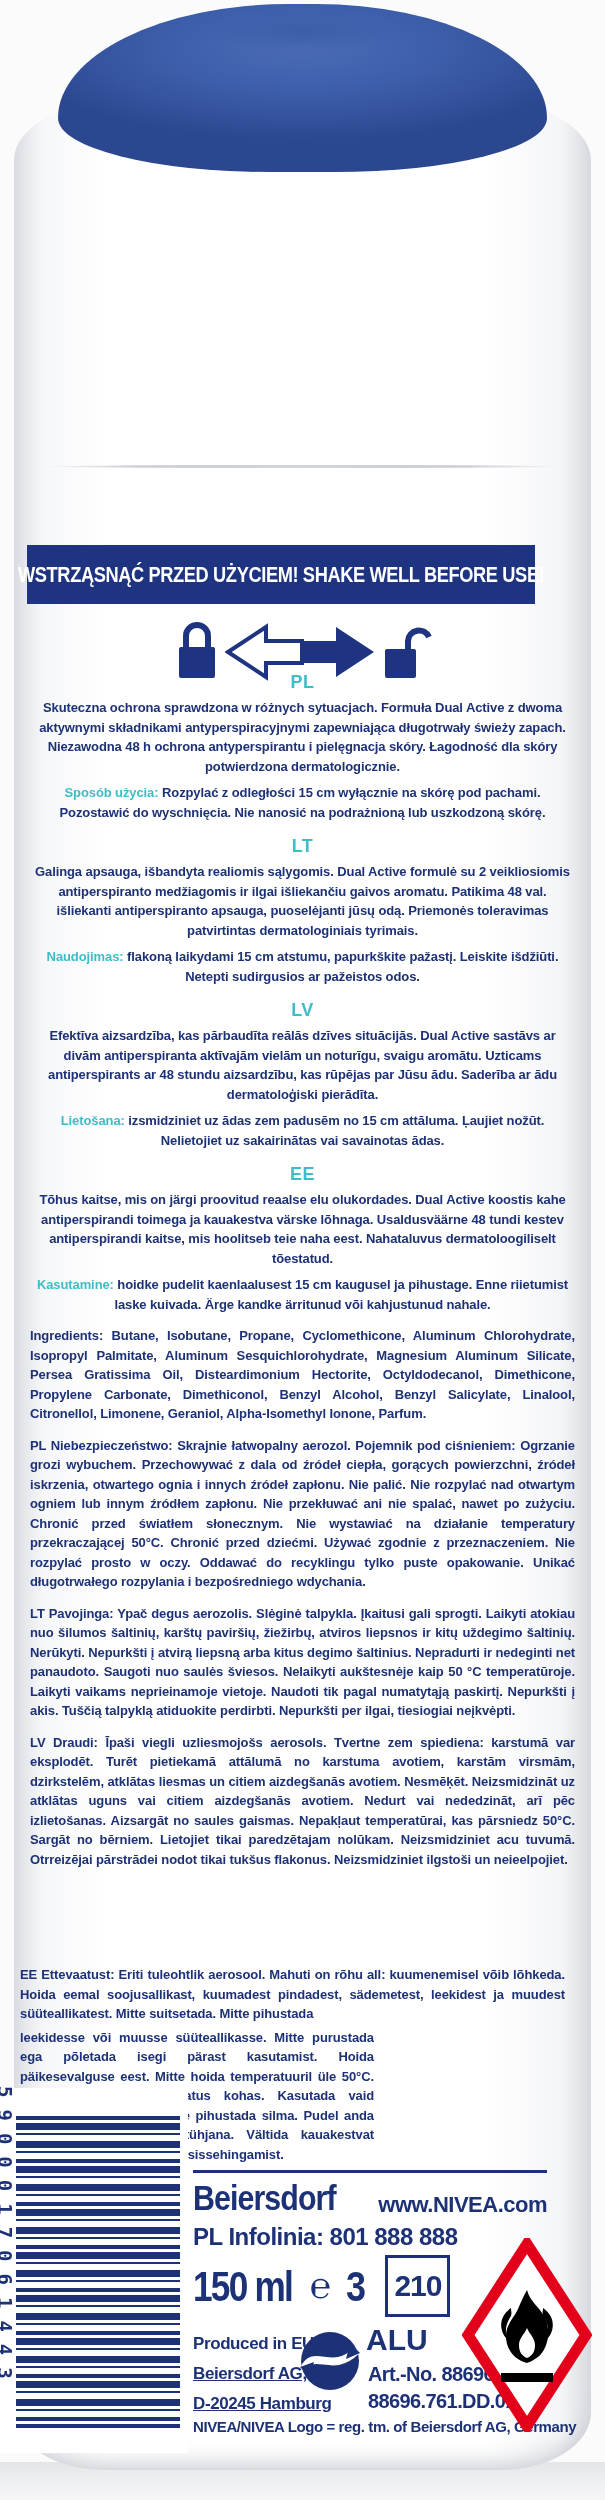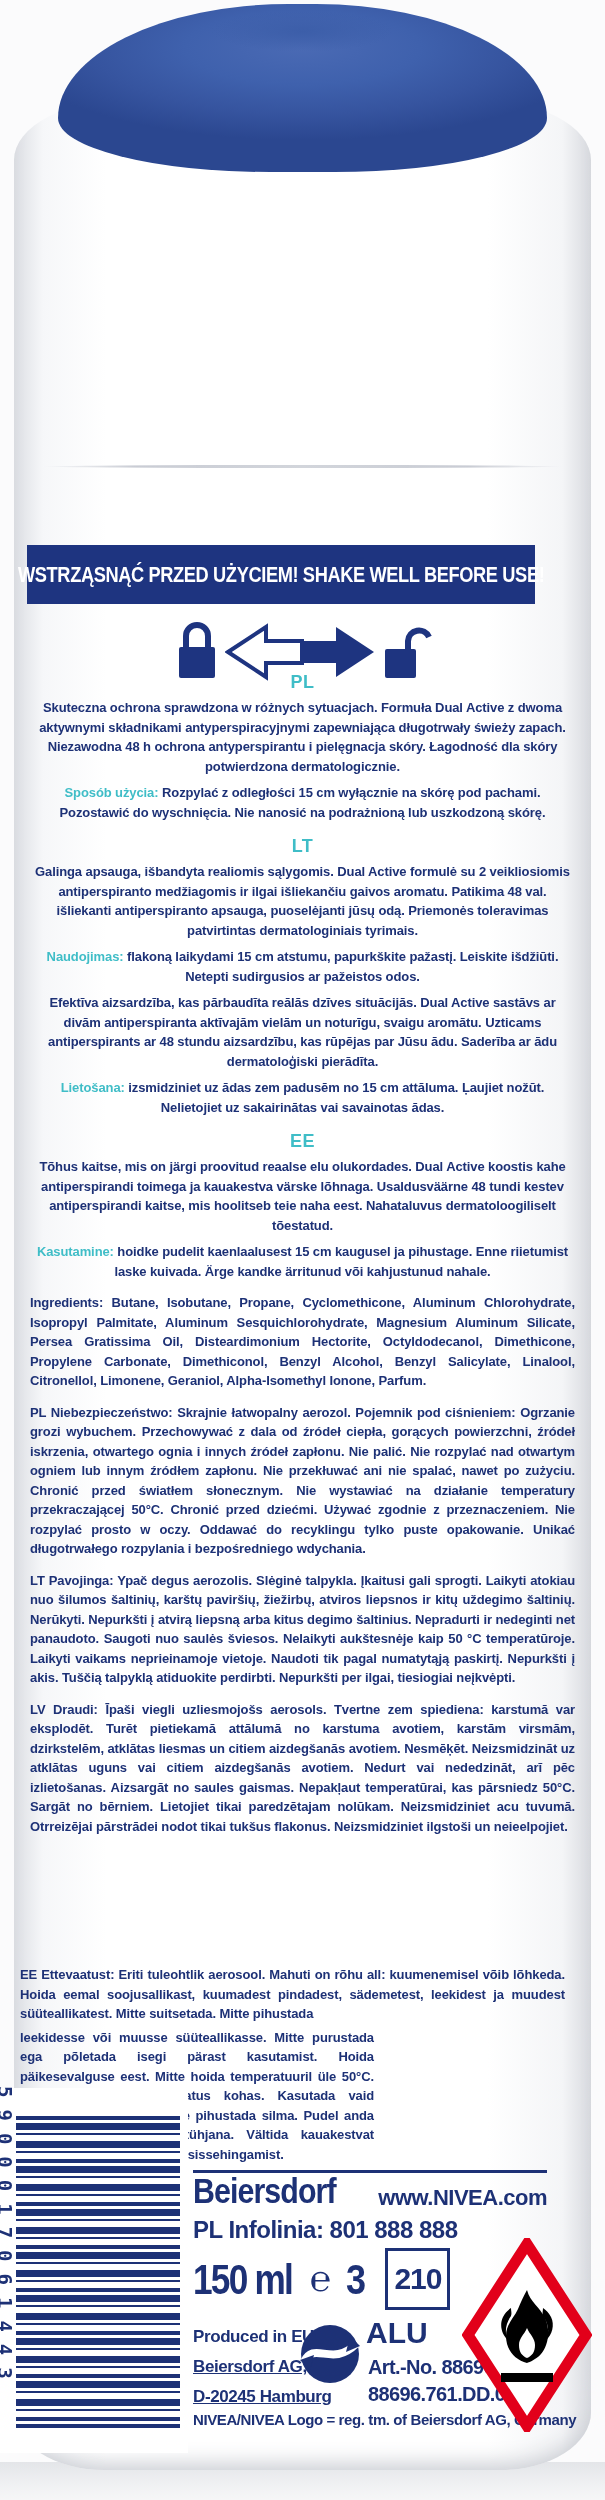--- a/index.html
+++ b/index.html
@@ -47,21 +47,21 @@
   .barcode{position:absolute;left:-28px;top:60px;width:196px;height:365px;background:#fff;}
   .bars{position:absolute;left:24px;top:28px;width:164px;height:312px;
     background:repeating-linear-gradient(180deg,
       #1d3176 0 4px,#fff 4px 7px,#1d3176 7px 14px,#fff 14px 17px,
       #1d3176 17px 19px,#fff 19px 25px,#1d3176 25px 32px,#fff 32px 35px,
       #1d3176 35px 37px,#fff 37px 43px);}
   .digits{position:absolute;left:24px;top:-2px;width:352px;
     transform:rotate(90deg);transform-origin:0 0;
     font-family:"DejaVu Sans Mono",monospace;font-size:19px;font-weight:700;letter-spacing:12px;color:#1d3176;white-space:nowrap;}
   .rule{margin-left:173px;width:354px;height:3px;background:#1d3176;margin-top:6px;}
-  .brand-row{margin-left:173px;width:354px;display:flex;align-items:flex-end;justify-content:space-between;}
+  .brand-row{margin-left:173px;width:354px;display:flex;align-items:flex-end;justify-content:space-between;margin-top:7px;}
   .brand{font-size:33px;font-weight:800;letter-spacing:-1px;transform:scale(0.92,1.05);transform-origin:left bottom;}
   .site{font-size:22px;font-weight:800;letter-spacing:-0.5px;}
   .infoline{margin-left:173px;margin-top:5px;font-size:24px;font-weight:800;letter-spacing:-0.5px;}
   .vol-row{margin-left:173px;margin-top:10px;display:flex;align-items:center;height:50px;}
   .vol{font-size:40px;font-weight:800;letter-spacing:-2px;transform:scale(0.88,1.08);transform-origin:left center;}
   .emark{font-size:36px;font-weight:700;margin-left:4px;}
   .fillnum{font-size:40px;font-weight:700;margin-left:14px;transform:scale(0.9,1.05);}
   .code-box{margin-left:18px;border:3px solid #1d3176;font-size:30px;font-weight:800;padding:12px 6px;line-height:32px;letter-spacing:-1px;}
   .cluster{position:relative;margin-left:173px;margin-top:18px;width:372px;height:120px;}
   .made{position:absolute;left:0;top:0;font-size:17px;font-weight:800;line-height:30px;letter-spacing:-0.4px;}
@@ -109,20 +109,21 @@
 
 <div class="col">
   <div class="lh first">PL</div>
   <p class="para">Skuteczna ochrona sprawdzona w różnych sytuacjach. Formuła Dual Active z dwoma aktywnymi składnikami antyperspiracyjnymi zapewniająca długotrwały świeży zapach. Niezawodna 48 h ochrona antyperspirantu i pielęgnacja skóry. Łagodność dla skóry potwierdzona dermatologicznie.</p>
   <p class="para"><span class="teal">Sposób użycia:</span> <span>Rozpylać z odległości 15 cm wyłącznie na skórę pod pachami. Pozostawić do wyschnięcia. Nie nanosić na podrażnioną lub uszkodzoną skórę.</span></p>
 
   <div class="lh">LT</div>
   <p class="para">Galinga apsauga, išbandyta realiomis sąlygomis. Dual Active formulė su 2 veikliosiomis antiperspiranto medžiagomis ir ilgai išliekančiu gaivos aromatu. Patikima 48 val. išliekanti antiperspiranto apsauga, puoselėjanti jūsų odą. Priemonės toleravimas patvirtintas dermatologiniais tyrimais.</p>
   <p class="para"><span class="teal">Naudojimas:</span> <span>flakoną laikydami 15 cm atstumu, papurkškite pažastį. Leiskite išdžiūti. Netepti sudirgusios ar pažeistos odos.</span></p>
 
+  <div class="lh">LV</div>
   <p class="para">Efektīva aizsardzība, kas pārbaudīta reālās dzīves situācijās. Dual Active sastāvs ar divām antiperspiranta aktīvajām vielām un noturīgu, svaigu aromātu. Uzticams antiperspirants ar 48 stundu aizsardzību, kas rūpējas par Jūsu ādu. Saderība ar ādu dermatoloģiski pierādīta.</p>
   <p class="para"><span class="teal">Lietošana:</span> <span>izsmidziniet uz ādas zem padusēm no 15 cm attāluma. Ļaujiet nožūt. Nelietojiet uz sakairinātas vai savainotas ādas.</span></p>
 
   <div class="lh">EE</div>
   <p class="para">Tõhus kaitse, mis on järgi proovitud reaalse elu olukordades. Dual Active koostis kahe antiperspirandi toimega ja kauakestva värske lõhnaga. Usaldusväärne 48 tundi kestev antiperspirandi kaitse, mis hoolitseb teie naha eest. Nahataluvus dermatoloogiliselt tõestatud.</p>
   <p class="para"><span class="teal">Kasutamine:</span> <span>hoidke pudelit kaenlaalusest 15 cm kaugusel ja pihustage. Enne riietumist laske kuivada. Ärge kandke ärritunud või kahjustunud nahale.</span></p>
 
   <p class="just"><b>Ingredients:</b> <span>Butane, Isobutane, Propane, Cyclomethicone, Aluminum Chlorohydrate, Isopropyl Palmitate, Aluminum Sesquichlorohydrate, Magnesium Aluminum Silicate, Persea Gratissima Oil, Disteardimonium Hectorite, Octyldodecanol, Dimethicone, Propylene Carbonate, Dimethiconol, Benzyl Alcohol, Benzyl Salicylate, Linalool, Citronellol, Limonene, Geraniol, Alpha-Isomethyl Ionone, Parfum.</span></p>
 
   <p class="just"><b>PL Niebezpieczeństwo:</b> <span>Skrajnie łatwopalny aerozol. Pojemnik pod ciśnieniem: Ogrzanie grozi wybuchem. Przechowywać z dala od źródeł ciepła, gorących powierzchni, źródeł iskrzenia, otwartego ognia i innych źródeł zapłonu. Nie palić. Nie rozpylać nad otwartym ogniem lub innym źródłem zapłonu. Nie przekłuwać ani nie spalać, nawet po zużyciu. Chronić przed światłem słonecznym. Nie wystawiać na działanie temperatury przekraczającej 50°C. Chronić przed dziećmi. Używać zgodnie z przeznaczeniem. Nie rozpylać prosto w oczy. Oddawać do recyklingu tylko puste opakowanie. Unikać długotrwałego rozpylania i bezpośredniego wdychania.</span></p>

